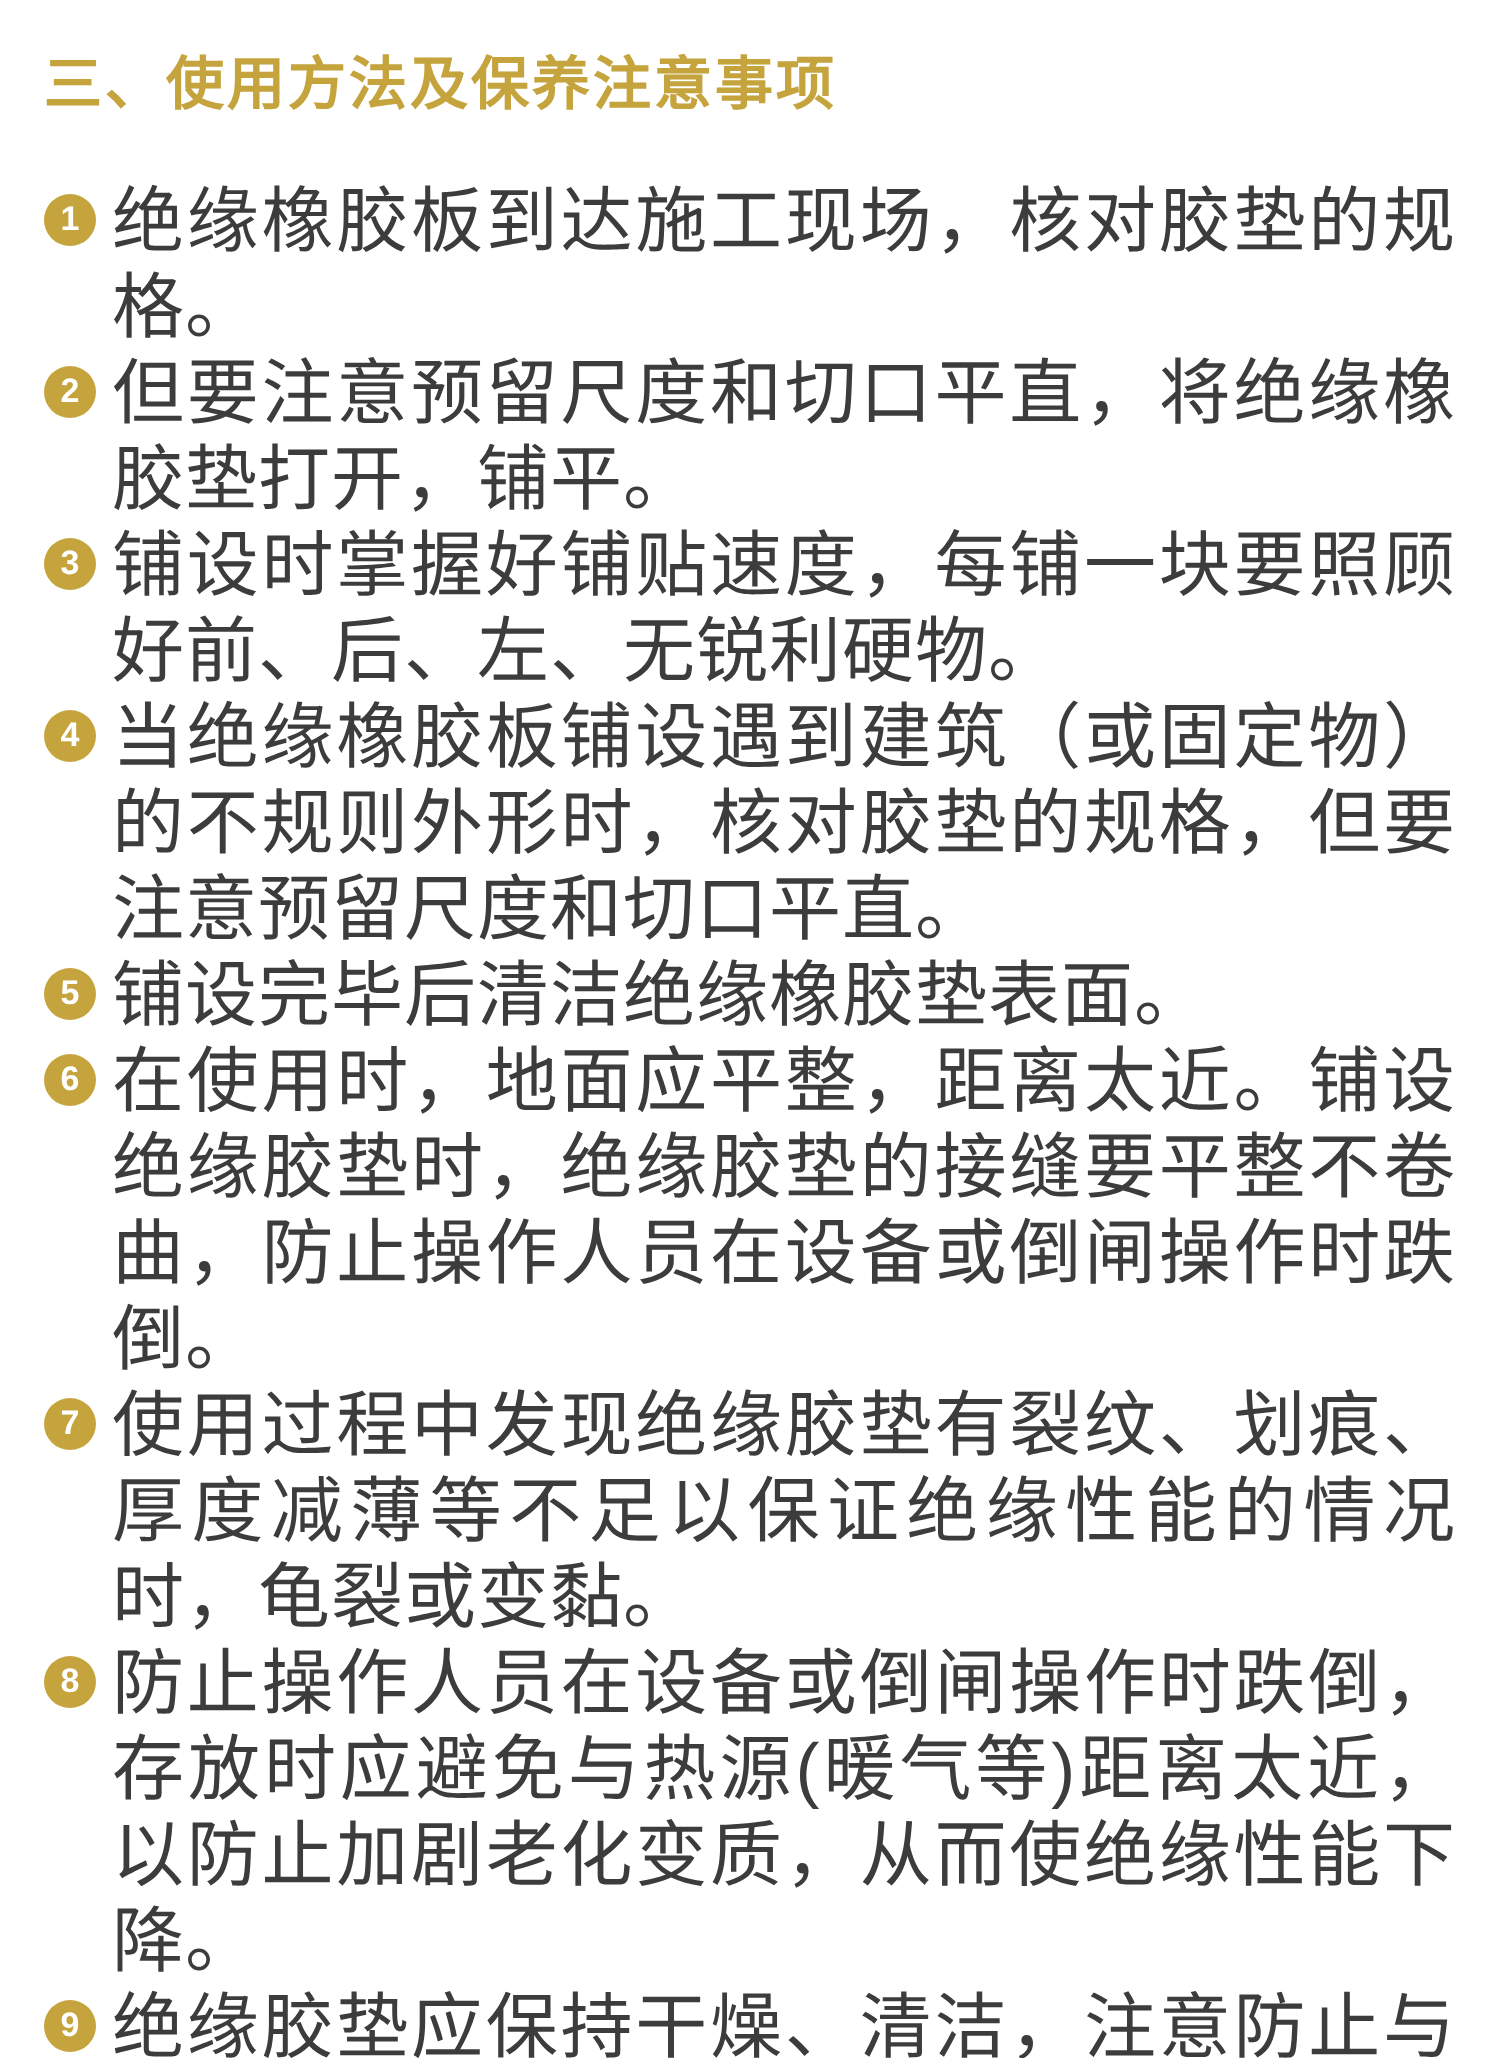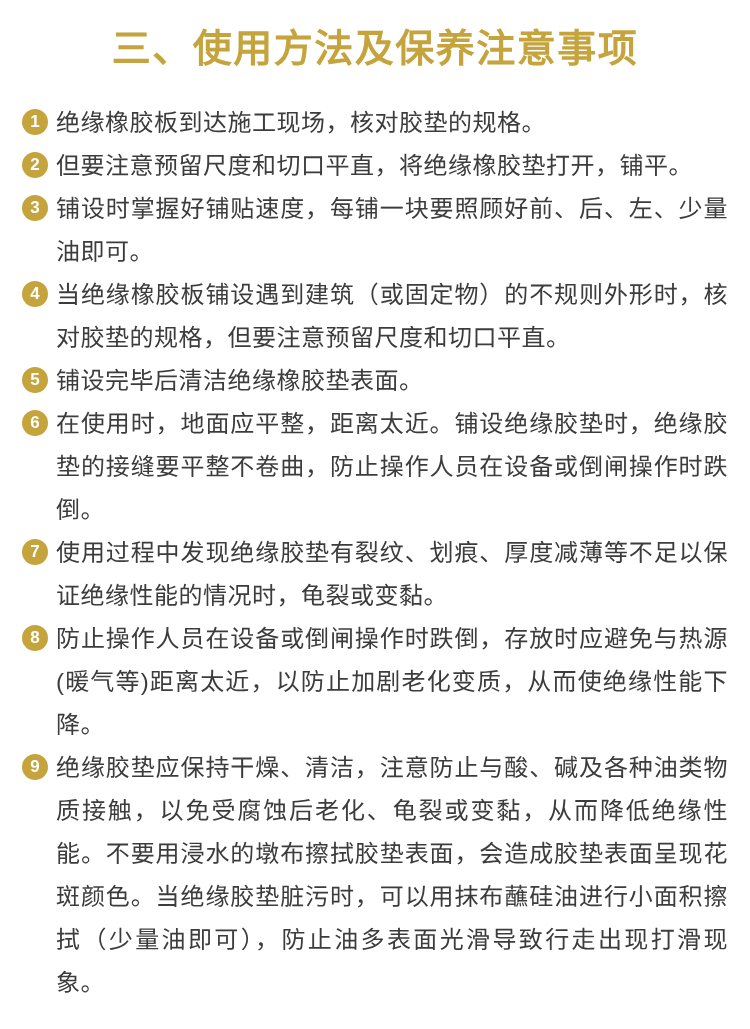--- a/index.html
+++ b/index.html
@@ -19,25 +19,24 @@
     height: 1029px;
     font-family: "Liberation Sans", "DejaVu Sans", sans-serif;
     overflow: hidden;
   }
   .page {
     padding: 26px 22px 20px 22px;
   }
   .title {
     margin: 0 0 28px 0;
     color: var(--accent);
-    font-size: 39px;
+    font-size: 29px;
     font-weight: 700;
     letter-spacing: 1.5px;
     line-height: 1.2;
-    text-align: center;
   }
   .list {
     list-style: none;
     margin: 0;
     padding: 0;
   }
   .item {
     display: flex;
     align-items: flex-start;
   }
@@ -53,21 +52,21 @@
     font-size: 17px;
     font-weight: 700;
     display: flex;
     align-items: center;
     justify-content: center;
     line-height: 1;
   }
   .text {
     margin: 0;
     flex: 1 1 auto;
-    font-size: 24px;
+    font-size: 36px;
     line-height: 43px;
     color: var(--text);
     letter-spacing: 0.5px;
     text-align: justify;
   }
 </style>
 </head>
 <body>
 
 <div class="page">
@@ -78,21 +77,21 @@
     <p class="text">绝缘橡胶板到达施工现场，核对胶垫的规格。</p>
   </li>
 
   <li class="item">
     <span class="badge">2</span>
     <p class="text">但要注意预留尺度和切口平直，将绝缘橡胶垫打开，铺平。</p>
   </li>
 
   <li class="item">
     <span class="badge">3</span>
-    <p class="text">铺设时掌握好铺贴速度，每铺一块要照顾好前、后、左、少量油即可。</p>
+    <p class="text">铺设时掌握好铺贴速度，每铺一块要照顾好前、后、左、无锐利硬物。</p>
   </li>
 
   <li class="item">
     <span class="badge">4</span>
     <p class="text">当绝缘橡胶板铺设遇到建筑（或固定物）的不规则外形时，核对胶垫的规格，但要注意预留尺度和切口平直。</p>
   </li>
 
   <li class="item">
     <span class="badge">5</span>
     <p class="text">铺设完毕后清洁绝缘橡胶垫表面。</p>

